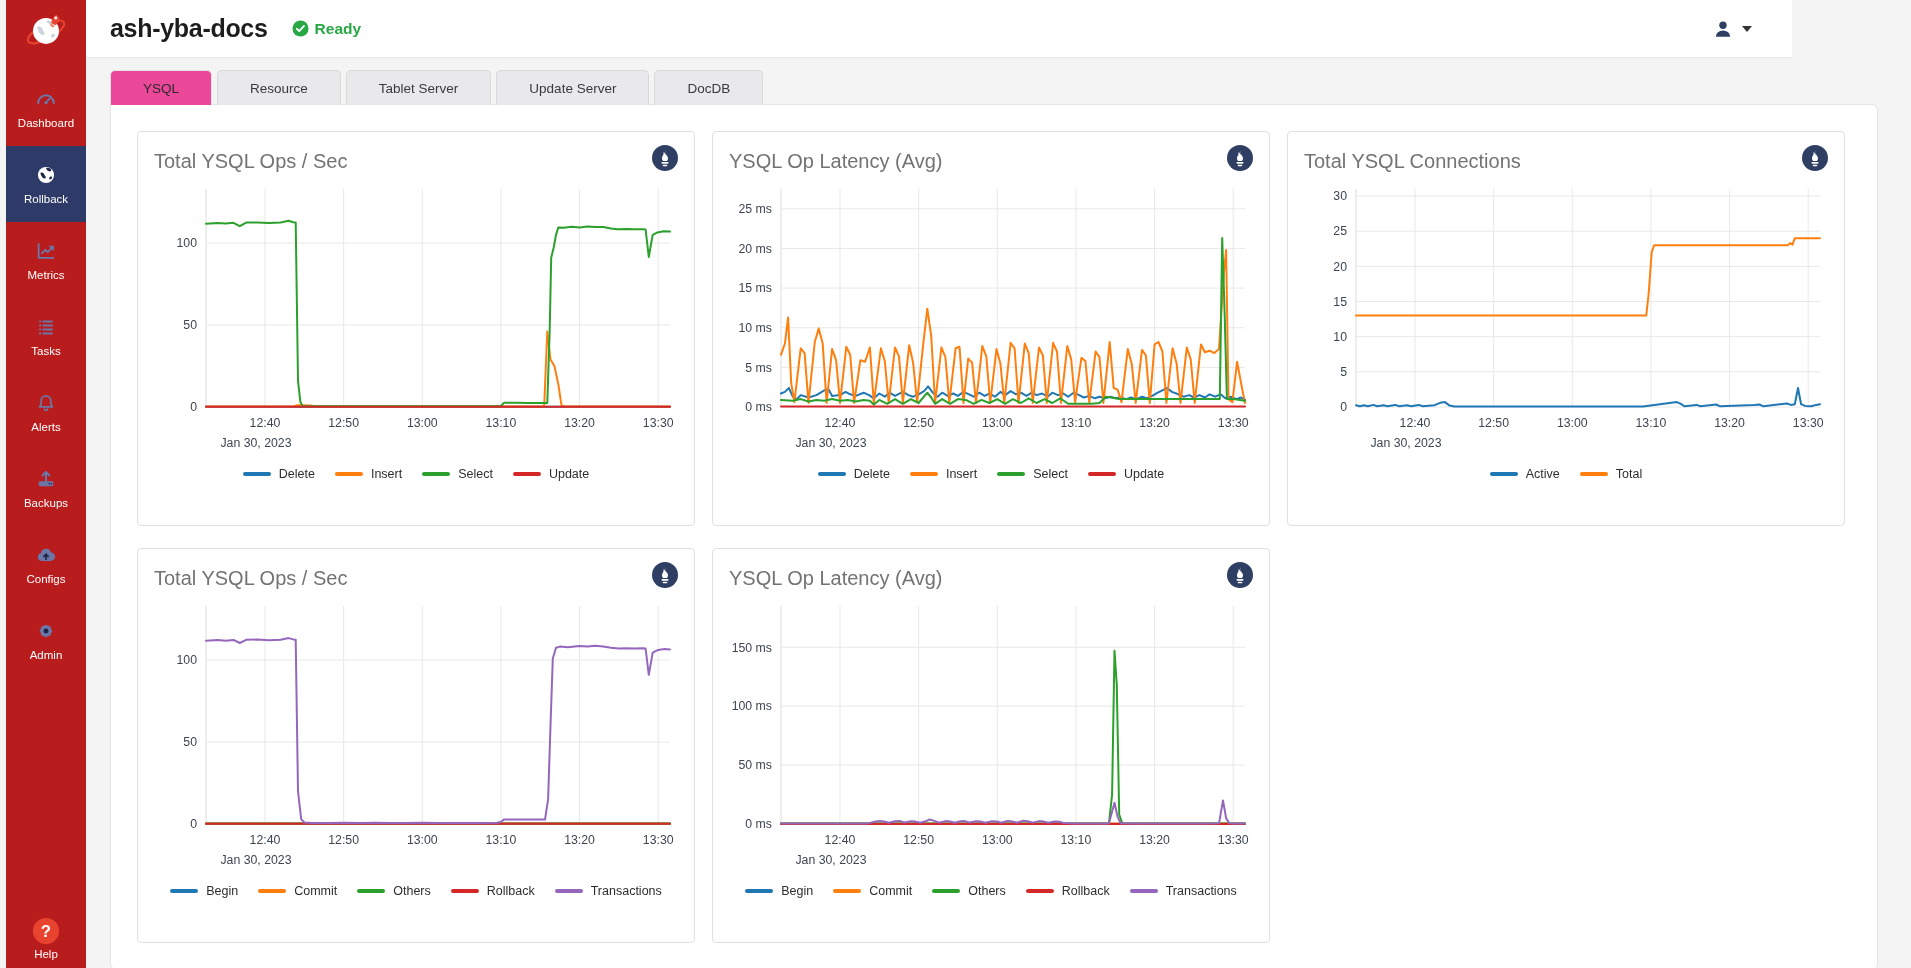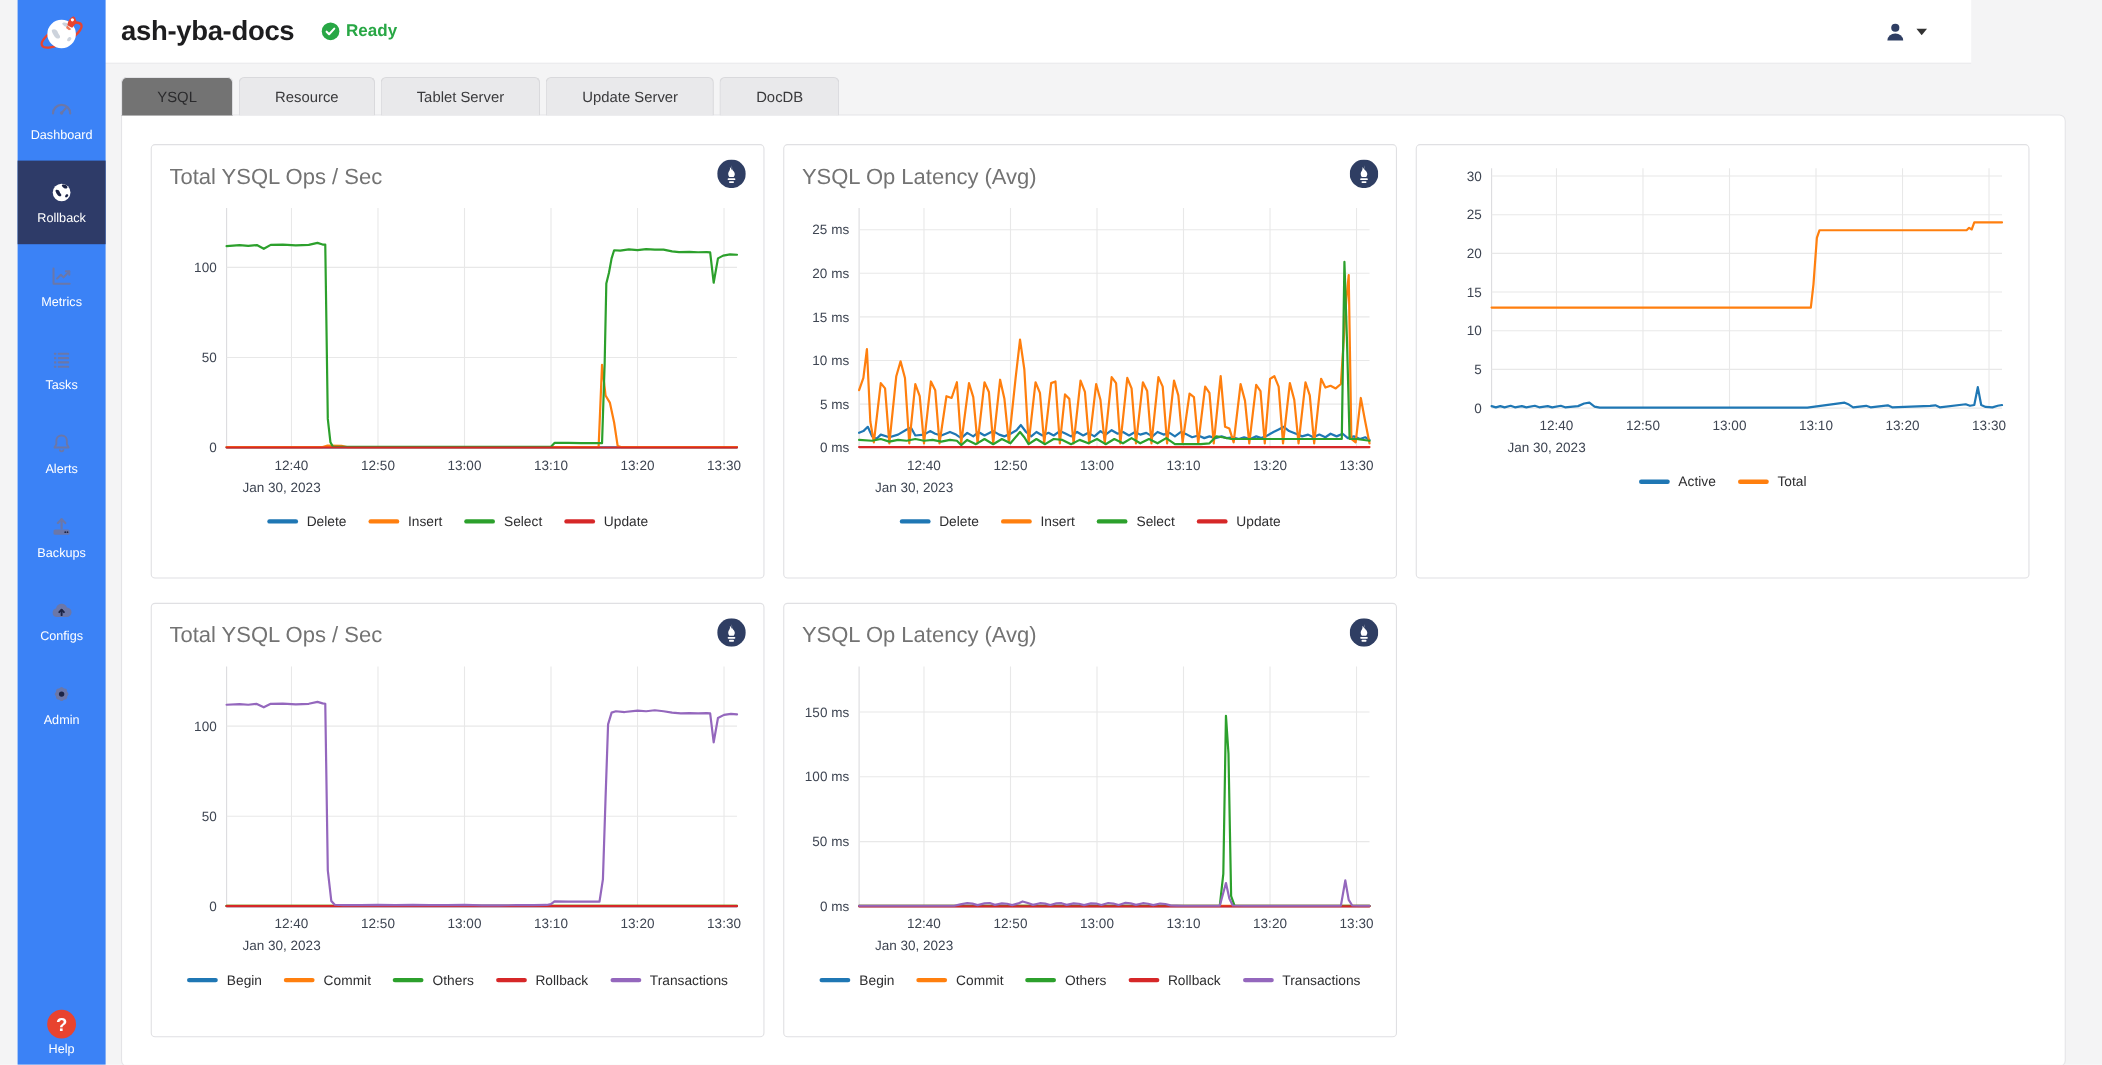--- a/index.html
+++ b/index.html
@@ -3,41 +3,41 @@
 <meta charset="utf-8">
 <style>
   html,body{margin:0;padding:0}
   body{
     width:1911px;height:968px;position:relative;overflow:hidden;
     background:#f4f4f5;
     font-family:"Liberation Sans","DejaVu Sans",sans-serif;
     -webkit-font-smoothing:antialiased;
   }
   
-  .sidebar{position:absolute;left:16px;top:0;width:80px;height:968px;background:#3b82f6;z-index:6}
+  .sidebar{position:absolute;left:6px;top:0;width:80px;height:968px;background:#b91c1c;z-index:6}
   .logo{height:58px;display:flex;align-items:center;justify-content:center;cursor:pointer}
   .snav{margin-top:12px}
   .sitem{height:76px;display:flex;flex-direction:column;align-items:center;justify-content:center;gap:6px;cursor:pointer}
   .sitem.active{background:#2E3B68}
   .sicon{height:24px;display:flex;align-items:center;justify-content:center}
   .slabel{color:#ffffff;font-size:11.5px;font-weight:500}
   .help{position:absolute;bottom:8px;left:0;width:80px;display:flex;flex-direction:column;align-items:center;gap:5px;cursor:pointer}
   
   .hdr{position:absolute;left:80px;top:0;width:1712px;height:58px;background:#fff;border-bottom:1px solid #e8e8ea;
        display:flex;align-items:center;box-sizing:border-box;padding:0 40px 0 30px;z-index:5}
   .hdr h1{font-size:25px;font-weight:700;color:#1d1d1f;margin:0;letter-spacing:-.3px}
   .status{display:flex;align-items:center;gap:6px;margin-left:24px;color:#28a745;font-weight:700;font-size:15.5px}
   .user{margin-left:auto;display:flex;align-items:center;gap:7px;cursor:pointer}
   
   .main{position:absolute;left:110px;top:70px;width:1768px;z-index:1}
   .tabs{display:flex;gap:5px;position:relative;z-index:2;margin-bottom:-1px}
   .tab{height:35px;box-sizing:border-box;display:flex;align-items:center;justify-content:center;
        padding:0 32px;background:#e9e9eb;border:1px solid #d9d9dc;border-bottom:none;
        border-radius:5px 5px 0 0;font-size:13.5px;color:#3a3a3c;cursor:pointer;white-space:nowrap}
-  .tab.active{background:#737373;border-color:#e3e3e6;color:#2a2a2c;position:relative}
+  .tab.active{background:#ec4899;border-color:#e3e3e6;color:#2a2a2c;position:relative}
   .card{background:#fff;border:1px solid #e4e4e7;border-radius:0 6px 6px 6px;
         box-sizing:border-box;min-height:857px;padding:26px;position:relative;z-index:1}
   .grid{display:grid;grid-template-columns:repeat(3,558px);gap:22px 17px}
   
   .panel{width:558px;height:395px;box-sizing:border-box;background:#fff;border:1px solid #e0e0e3;border-radius:4px;padding:13px 16px}
   .panel-head{display:flex;align-items:flex-start;justify-content:space-between;height:36px}
   .panel-title{font-size:20px;font-weight:500;color:#737373;padding-top:5px}
   .prom{cursor:pointer;line-height:0}
   svg.plot{display:block}
   .legend{display:flex;justify-content:center;align-items:flex-end;gap:20px;margin-top:10px}
@@ -302,20 +302,29 @@
               <span class="sw" style="background:#2CA02C"></span>
                     <span>Select</span>
             </span>
             <span class="li">
               <span class="sw" style="background:#D62728"></span>
                     <span>Update</span>
             </span>
           </div>
   </div>
         <div class="panel">
+    <div class="panel-head">
+      <div class="panel-title">Total YSQL Connections</div>
+      <div class="prom"><svg viewBox="0 0 26 26" width="26" height="26">
+                <circle cx="13" cy="13" r="13" fill="#2F3E63"></circle>
+                <path d="M13 4.6c.6 1.9-.1 3.2.8 4.7.7 1.2 2.2 2 2.2 3.9 0 1-.4 2-1 2.7h-4a4 4 0 0 1-1-2.7c0-1.3.7-2.1 1.2-3.1.4-.9.6-1.9.3-3 1 .6 1.6 1.5 1.7 2.6.4-.9.7-2.1-.2-5.1z" fill="#fff"></path>
+                <rect x="9.5" y="17" width="7" height="1.7" rx=".85" fill="#fff"></rect>
+                <rect x="10.7" y="19.7" width="4.6" height="1.6" rx=".8" fill="#fff"></rect>
+              </svg></div>
+    </div>
     <svg class="plot" width="524" height="276" xmlns="http://www.w3.org/2000/svg">
             <line x1="52" y1="8" x2="52" y2="226" stroke="#dcdcdf" stroke-width="1"></line>
             <line x1="52" y1="226" x2="516" y2="226" stroke="#e8e8e8" stroke-width="1"></line>
             <text x="43" y="230.3" text-anchor="end" font-size="12.3" fill="#3e4552" font-family="Liberation Sans, sans-serif">0</text>
             <line x1="52" y1="190.83870967741936" x2="516" y2="190.83870967741936" stroke="#e8e8e8" stroke-width="1"></line>
             <text x="43" y="195.13870967741937" text-anchor="end" font-size="12.3" fill="#3e4552" font-family="Liberation Sans, sans-serif">5</text>
             <line x1="52" y1="155.67741935483872" x2="516" y2="155.67741935483872" stroke="#e8e8e8" stroke-width="1"></line>
             <text x="43" y="159.97741935483873" text-anchor="end" font-size="12.3" fill="#3e4552" font-family="Liberation Sans, sans-serif">10</text>
             <line x1="52" y1="120.51612903225806" x2="516" y2="120.51612903225806" stroke="#e8e8e8" stroke-width="1"></line>
             <text x="43" y="124.81612903225806" text-anchor="end" font-size="12.3" fill="#3e4552" font-family="Liberation Sans, sans-serif">15</text>

